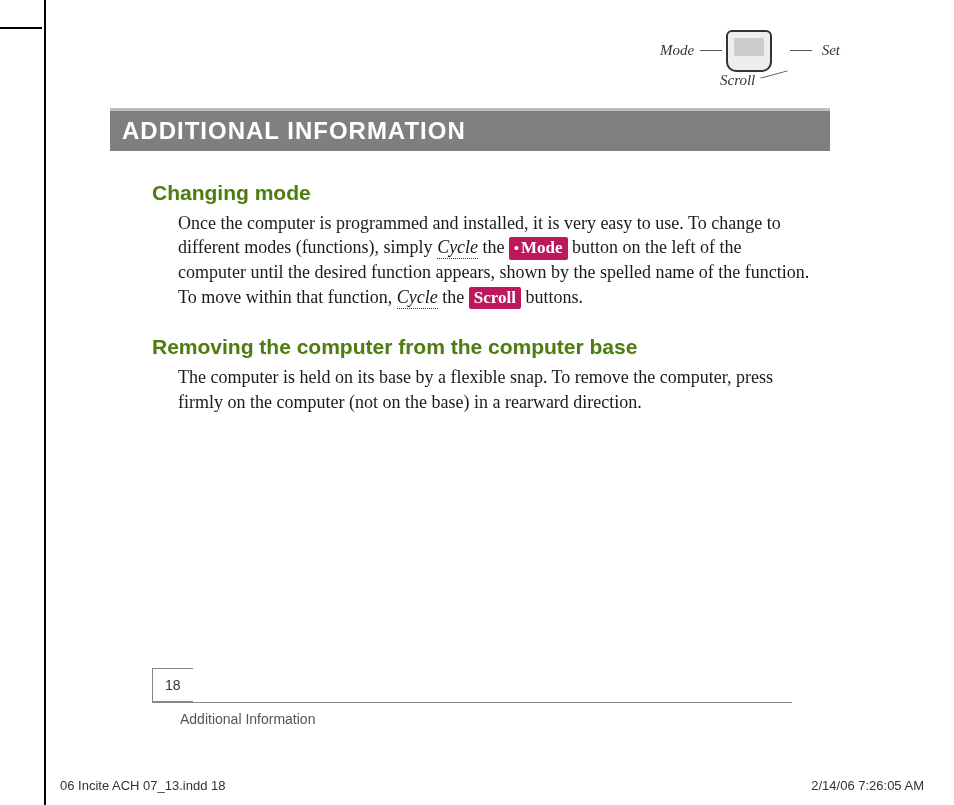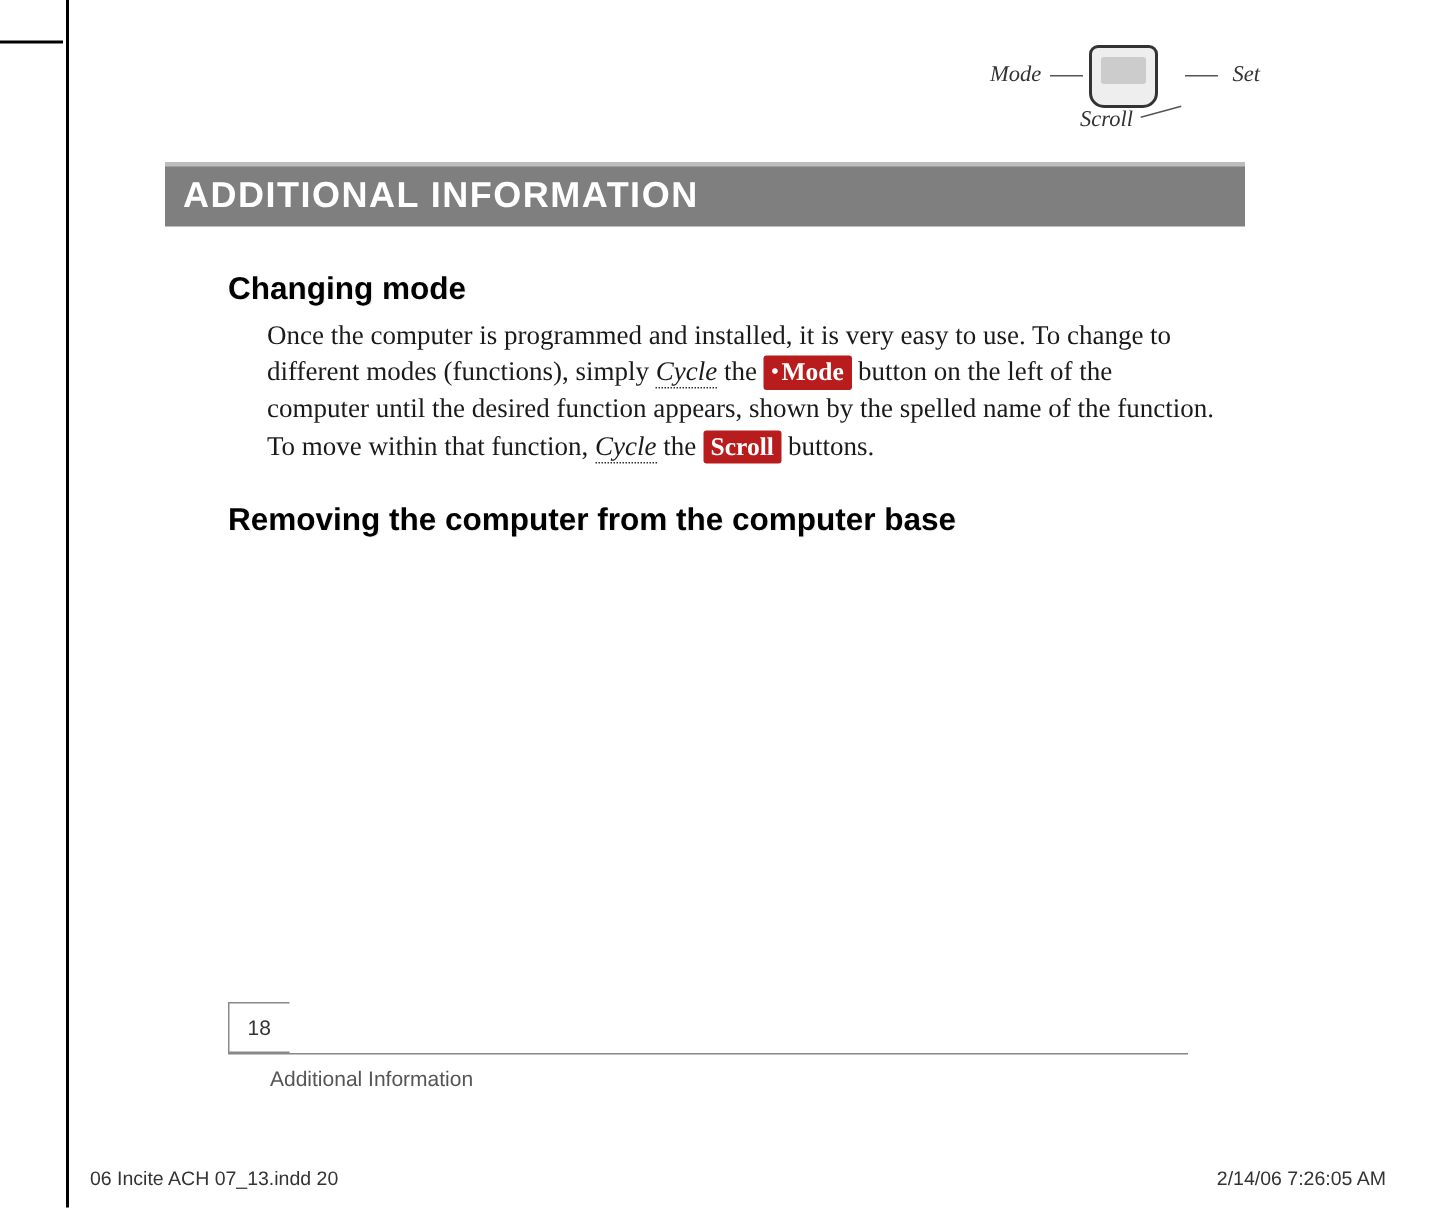--- a/index.html
+++ b/index.html
@@ -69,38 +69,38 @@
     width: 720px;
     border-top: 3px solid #bdbdbd;
   }
 
   .content { margin: 30px 0 0 42px; width: 660px; }
 
   .sub-h {
     font-family: Arial, Helvetica, sans-serif;
     font-weight: bold;
     font-size: 21px;
-    color: #000000;
+    color: #4d7c0f;
     margin-top: 26px;
     text-shadow: 1px 1px 0 rgba(0,0,0,0.05);
   }
   .body-p {
     margin: 6px 0 0 26px;
     font-size: 18px;
     line-height: 1.35;
     font-family: 'Century Schoolbook', Georgia, serif;
   }
   .cycle {
     font-style: italic;
     border-bottom: 1px dotted #333;
     padding-bottom: 1px;
   }
   .btn-pill {
     display: inline-block;
-    background: #b91c1c;
+    background: #be185d;
     color: #fff;
     font-family: Georgia, serif;
     font-weight: bold;
     font-size: 17px;
     padding: 0 5px;
     border-radius: 2px;
     vertical-align: baseline;
   }
   .btn-pill .dot {
     font-size: 14px;
@@ -169,25 +169,26 @@
   <div class="big-header">ADDITIONAL INFORMATION</div>
 
   <div class="content">
 
     <div class="sub-h">Changing mode</div>
     <p class="body-p">
       <span>Once the computer is programmed and installed, it is very easy to use. To change to different modes (functions), simply </span><span class="cycle">Cycle</span><span> the </span><span class="btn-pill"><span class="dot">•</span><span>Mode</span></span><span> button on the left of the computer until the desired function appears, shown by the spelled name of the function. To move within that function, </span><span class="cycle">Cycle</span><span> the </span><span class="btn-pill"><span>Scroll</span></span><span> buttons.</span>
     </p>
 
     <div class="sub-h">Removing the computer from the computer base</div>
+    <p class="body-p">The computer is held on its base by a flexible snap. To remove the computer, press firmly on the computer (not on the base) in a rearward direction.</p>
 
 
   </div>
 </div>
 
 <div class="footer-box">
   <span class="footer-num">18</span><span class="footer-label">Additional Information</span>
 </div>
 
 <div class="meta-bar">
-  <span>06 Incite ACH 07_13.indd   20</span>
+  <span>06 Incite ACH 07_13.indd   18</span>
   <span>2/14/06   7:26:05 AM</span>
 </div>
 
 </body></html>

